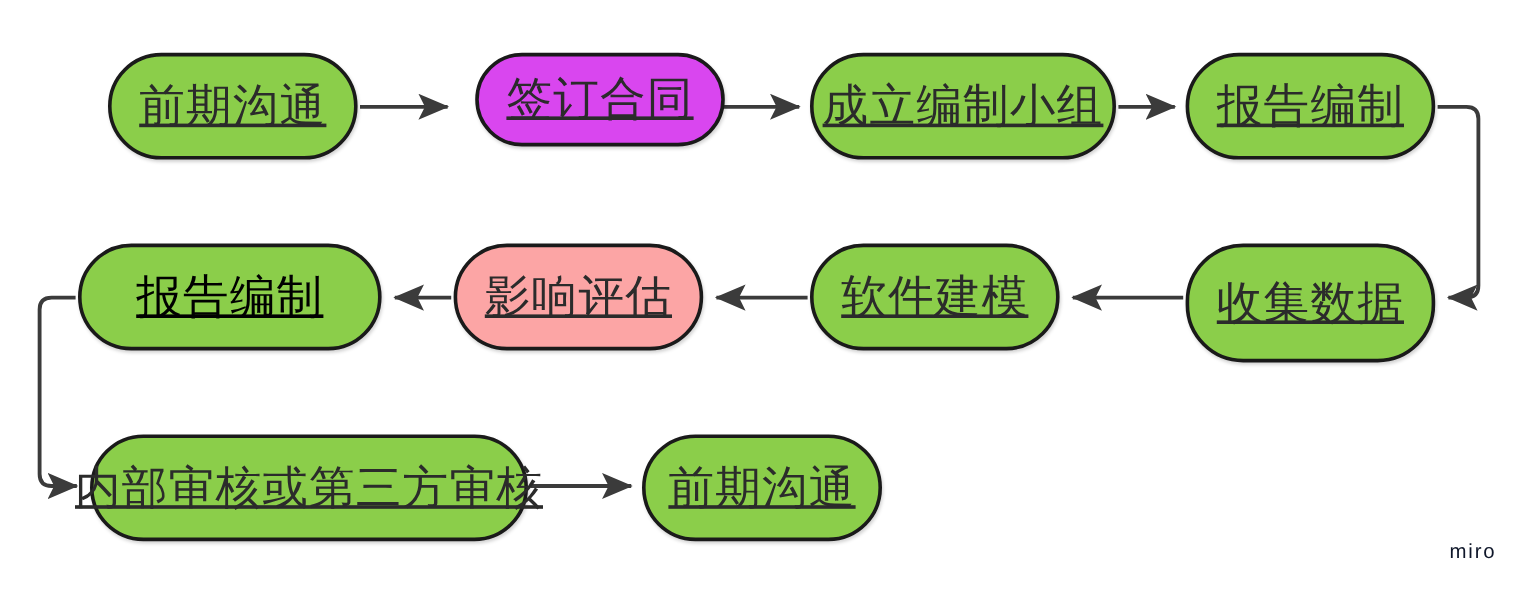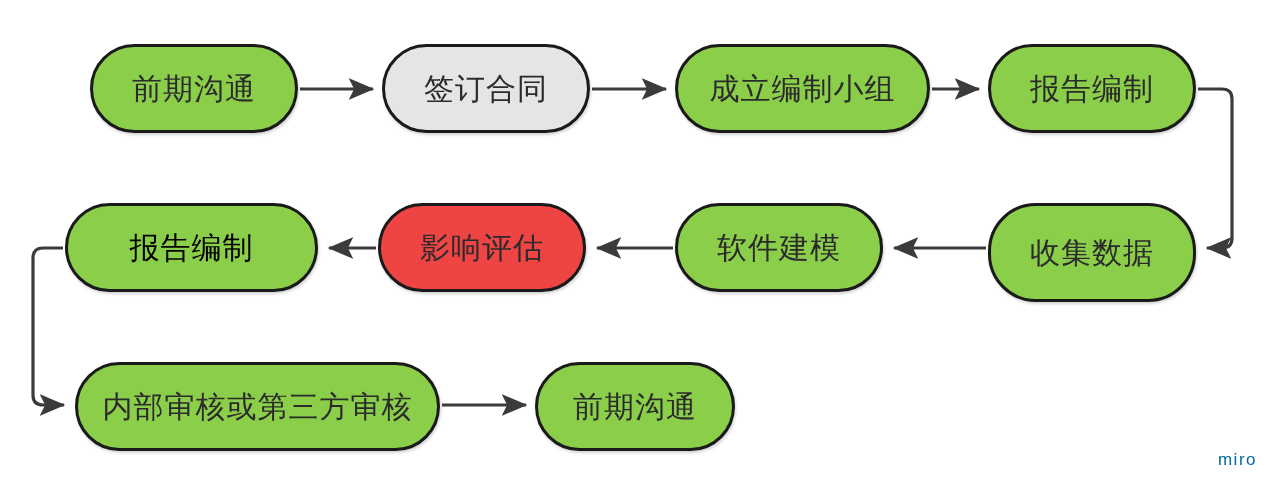--- a/index.html
+++ b/index.html
@@ -28,36 +28,37 @@
   .node {
     position: absolute;
     box-sizing: border-box;
     background: #8BCE4A;
     border: 3px solid #1a1a1a;
     border-radius: 48px;
     display: flex;
     align-items: center;
     justify-content: center;
     color: #2b2b2b;
-    font-size: 30px;
+    font-size: 38px;
     line-height: 1;
     letter-spacing: 1px;
     white-space: nowrap;
     box-shadow: 1px 2px 3px rgba(0,0,0,0.18);
     z-index: 2;
+    text-decoration: underline;
   }
   .node-label {
     pointer-events: none;
   }
   #watermark {
     position: absolute;
-    right: 12px;
+    right: 22px;
     bottom: 22px;
     font-size: 17px;
-    color: #0369a1;
+    color: #0f172a;
     letter-spacing: 1.5px;
     z-index: 3;
   }
 </style>
 </head>
 <body>
 
 <div id="canvas">
 
   <svg id="edges" viewBox="0 0 1269 492" xmlns="http://www.w3.org/2000/svg">
@@ -76,36 +77,36 @@
         <path d="M 376 248 L 329 248" marker-end="url(#arrowhead)"></path>
         <path d="M 63 248 L 43 248 Q 33 248 33 258 L 33 395 Q 33 405 43 405 L 64 405" marker-end="url(#arrowhead)"></path>
         <path d="M 442 405 L 526 405" marker-end="url(#arrowhead)"></path>
       </g>
   </svg>
 
   <div id="nodes-layer">
       <div class="node" style="left: 90px; top: 44px; width: 208px; height: 89px; background: rgb(139, 206, 74); border-color: rgb(26, 26, 26); color: rgb(43, 43, 43);">
         <span class="node-label">前期沟通</span>
       </div>
-      <div class="node" style="left: 382px; top: 44px; width: 208px; height: 89px; background: #e5e5e5; border-color: rgb(26, 26, 26); color: rgb(43, 43, 43);">
+      <div class="node" style="left: 396px; top: 44px; width: 208px; height: 78px; background: #d946ef; border-color: rgb(26, 26, 26); color: rgb(43, 43, 43);">
         <span class="node-label">签订合同</span>
       </div>
       <div class="node" style="left: 675px; top: 44px; width: 255px; height: 89px; background: rgb(139, 206, 74); border-color: rgb(26, 26, 26); color: rgb(43, 43, 43);">
         <span class="node-label">成立编制小组</span>
       </div>
       <div class="node" style="left: 988px; top: 44px; width: 208px; height: 89px; background: rgb(139, 206, 74); border-color: rgb(26, 26, 26); color: rgb(43, 43, 43);">
         <span class="node-label">报告编制</span>
       </div>
       <div class="node" style="left: 988px; top: 203px; width: 208px; height: 99px; background: rgb(139, 206, 74); border-color: rgb(26, 26, 26); color: rgb(43, 43, 43);">
         <span class="node-label">收集数据</span>
       </div>
       <div class="node" style="left: 675px; top: 203px; width: 208px; height: 89px; background: rgb(139, 206, 74); border-color: rgb(26, 26, 26); color: rgb(43, 43, 43);">
         <span class="node-label">软件建模</span>
       </div>
-      <div class="node" style="left: 378px; top: 203px; width: 208px; height: 89px; background: #ef4444; border-color: rgb(26, 26, 26); color: rgb(43, 43, 43);">
+      <div class="node" style="left: 378px; top: 203px; width: 208px; height: 89px; background: #fca5a5; border-color: rgb(26, 26, 26); color: rgb(43, 43, 43);">
         <span class="node-label">影响评估</span>
       </div>
       <div class="node" style="left: 65px; top: 203px; width: 253px; height: 89px; background: rgb(139, 206, 74); border-color: rgb(26, 26, 26); color: #000000;">
         <span class="node-label">报告编制</span>
       </div>
       <div class="node" style="left: 75px; top: 362px; width: 365px; height: 89px; background: rgb(139, 206, 74); border-color: rgb(26, 26, 26); color: rgb(43, 43, 43);">
         <span class="node-label">内部审核或第三方审核</span>
       </div>
       <div class="node" style="left: 535px; top: 362px; width: 200px; height: 89px; background: rgb(139, 206, 74); border-color: rgb(26, 26, 26); color: rgb(43, 43, 43);">
         <span class="node-label">前期沟通</span>

